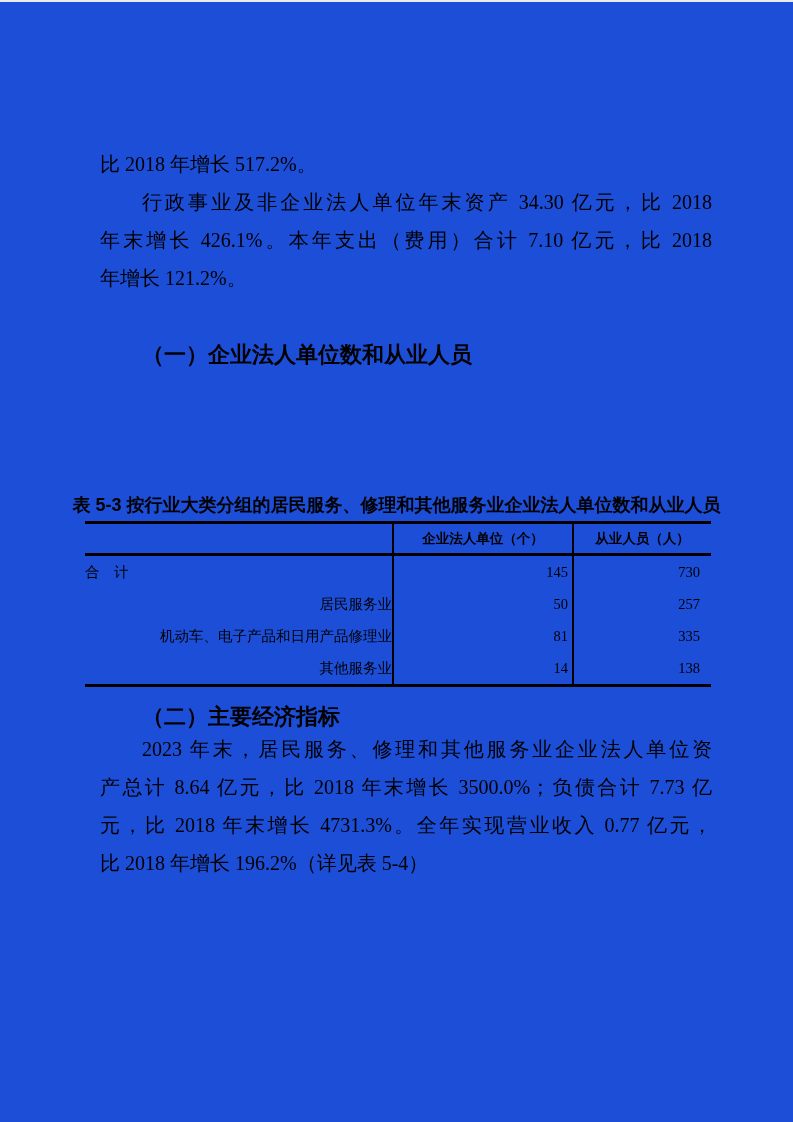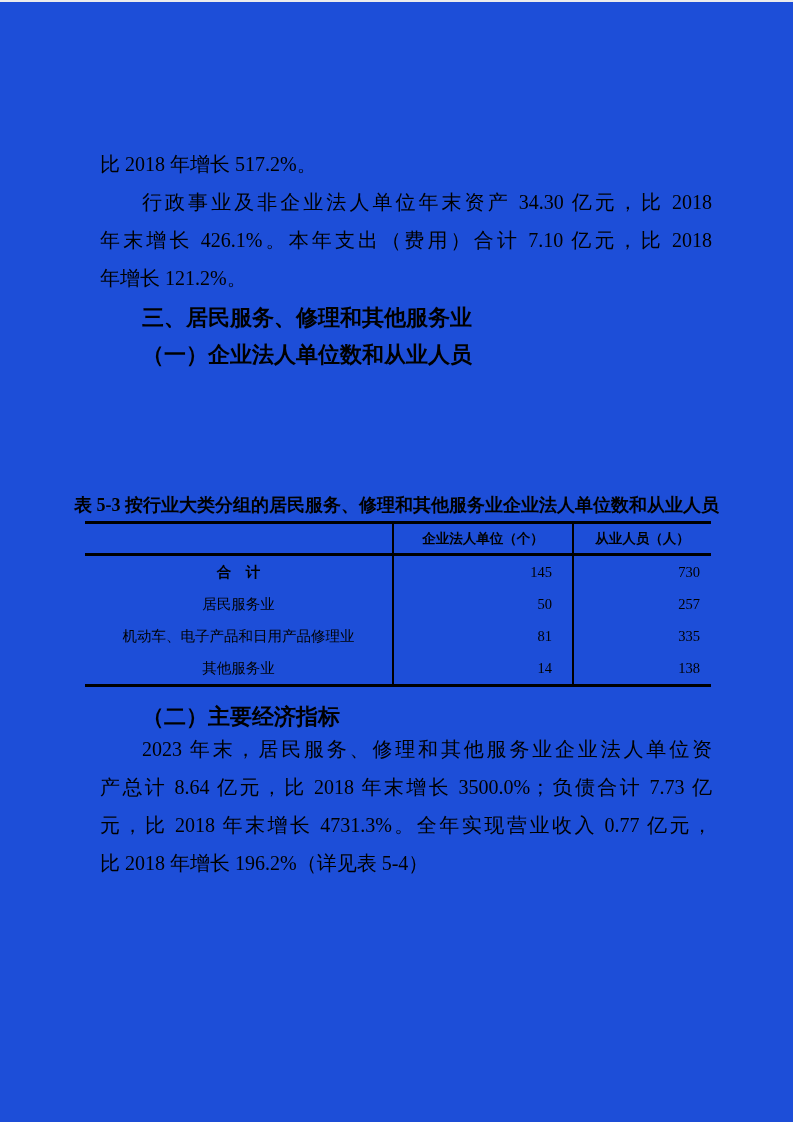--- a/index.html
+++ b/index.html
@@ -55,21 +55,21 @@
     text-align: right;
   }
 
   
   .tbl-title {
     position: absolute;
     left: 0;
     top: 489px;
     width: 793px;
     text-align: center;
-    font-family: Liberation Serif, serif;
+    font-family: Liberation Sans, sans-serif;
     font-weight: bold;
     font-size: 18px;
     line-height: 28px;
   }
   table.stat {
     position: absolute;
     left: 85px;
     top: 519px;
     width: 626px;
     border-collapse: collapse;
@@ -93,54 +93,53 @@
   }
   table.stat tbody td {
     height: 32px;
     vertical-align: middle;
     font-size: 14.5px;
   }
   table.stat th + th, table.stat td + td {
     border-left: 2px solid #000;
   }
   td.row-label {
-    text-align: center;
+    text-align: right;
     padding-left: 3px;
     font-family: "Liberation Serif", "DejaVu Serif", serif;
   }
   td.row-label.total {
-    text-align: center;
+    text-align: left;
     padding-left: 0;
-    font-weight: bold;
+    font-weight: normal;
     font-family: "Liberation Sans", "DejaVu Sans", sans-serif;
   }
   td.num {
     text-align: right;
     font-family: "Liberation Serif", "DejaVu Serif", serif;
     font-size: 17px;
   }
-  td.num.units-col { padding-right: 20px; }
+  td.num.units-col { padding-right: 4px; }
   td.num.staff-col { padding-right: 11px; }
 </style>
 </head>
 <body>
 
 <div class="page">
 
   <div class="text-block" style="top:143px;">
     <div class="line">比 2018 年增长 517.2%。</div>
   </div>
 
   <div class="text-block" style="top:181px;">
     <div class="jline indent">行政事业及非企业法人单位年末资产 34.30 亿元，比 2018</div>
     <div class="jline">年末增长 426.1%。本年支出（费用）合计 7.10 亿元，比 2018</div>
     <div class="line">年增长 121.2%。</div>
   </div>
 
-  <div class="h-section" style="top:297px;">三、居民服务、修理和其他服务业</div>
 
   <div class="h-sub" style="top:334px;">（一）企业法人单位数和从业人员</div>
 
 
   <div class="tbl-title">表 5-3 按行业大类分组的居民服务、修理和其他服务业企业法人单位数和从业人员</div>
 
   <table class="stat">
     <colgroup>
       <col style="width:308px;">
       <col style="width:180px;">

